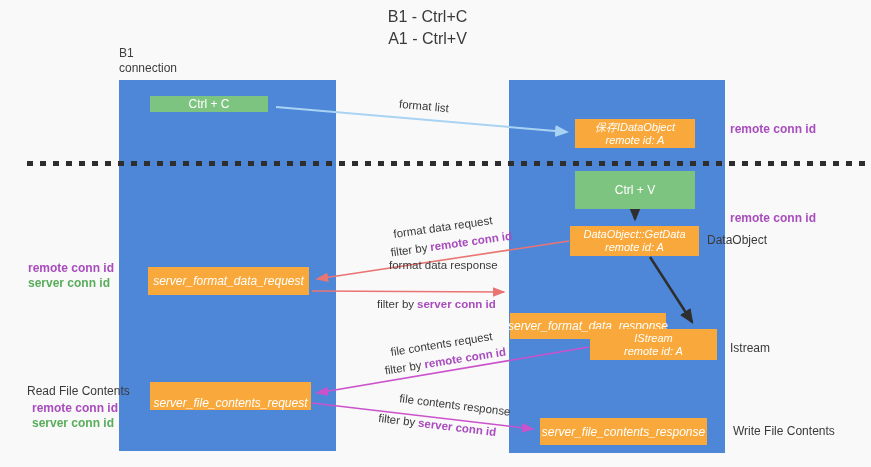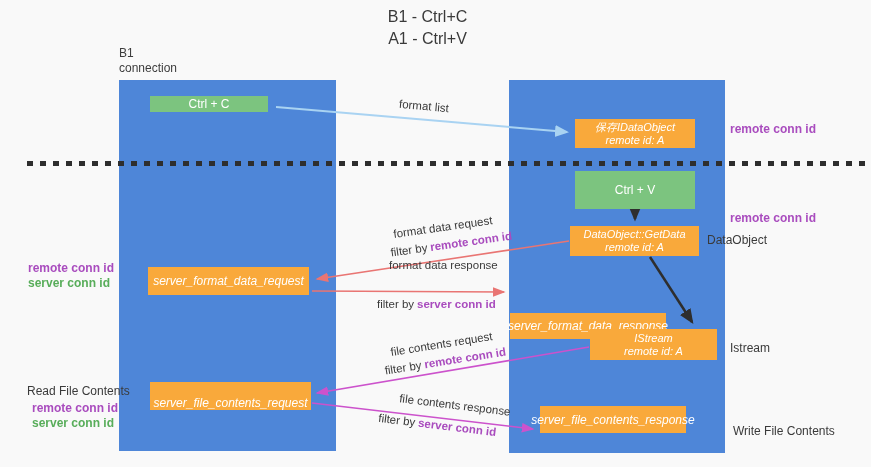--- a/index.html
+++ b/index.html
@@ -25,21 +25,21 @@
   .fs11{font-size:11px;line-height:13px;}
 
   .n-ctrl-c{left:150px;top:96px;width:118px;height:16px;}
   .n-save{left:575px;top:119px;width:120px;height:29px;}
   .n-ctrl-v{left:575px;top:171px;width:120px;height:38px;}
   .n-getdata{left:570px;top:226px;width:129px;height:30px;}
   .n-fmt-req{left:148px;top:267px;width:161px;height:28px;}
   .n-fmt-resp{left:510px;top:281px;width:156px;height:26px;margin-top:32px;}
   .n-istream{left:590px;top:329px;width:127px;height:31px;}
   .n-file-req{left:150px;top:382px;width:161px;height:28px;justify-content:flex-end;}
-  .n-file-resp{left:540px;top:406px;width:146px;height:27px;}
+  .n-file-resp{left:540px;top:418px;width:167px;height:27px;}
 
   .dashed{position:absolute;left:27px;top:161px;width:844px;height:5px;
           background:repeating-linear-gradient(90deg,#2e2e2e 0 6px,transparent 6px 13px);}
 
   .lbl{position:absolute;font-size:12px;color:#3a3a3a;white-space:nowrap;}
   .b-purple{color:#A94CBE;font-weight:bold;}
   .b-green{color:#58AD5A;font-weight:bold;}
 
   .edge-lbl{position:absolute;font-size:11.5px;color:#3a3a3a;white-space:nowrap;
             transform-origin:center;}

